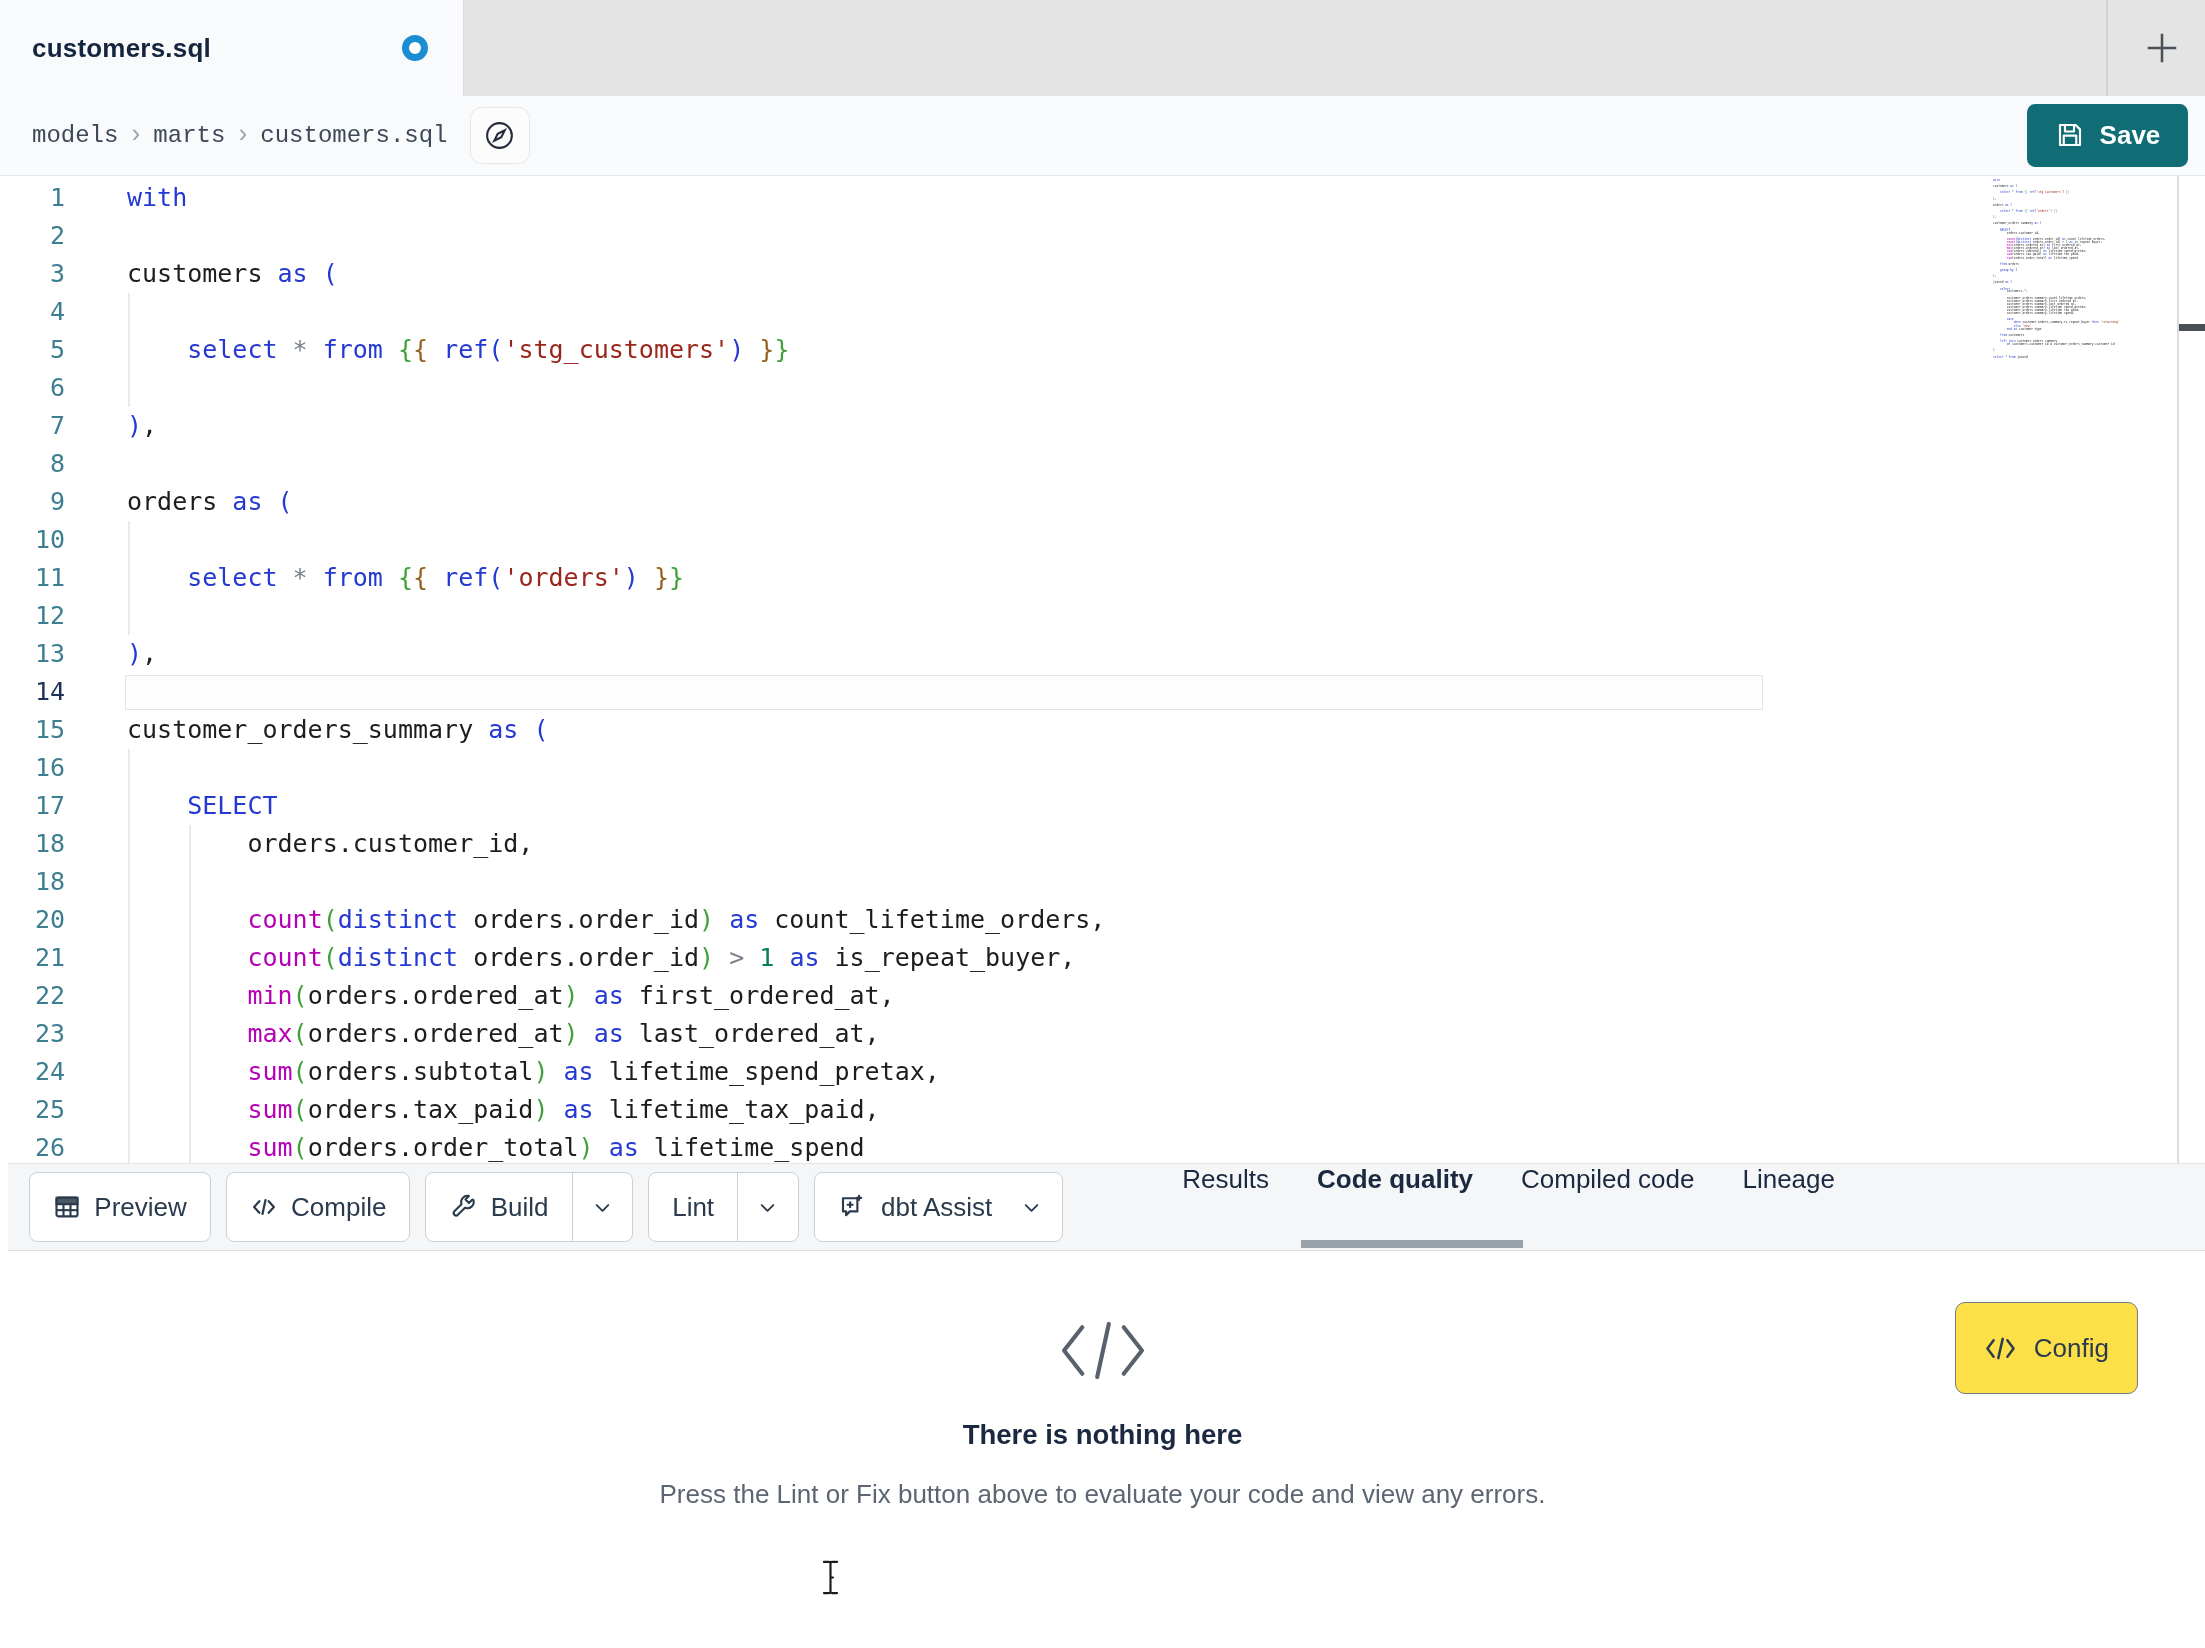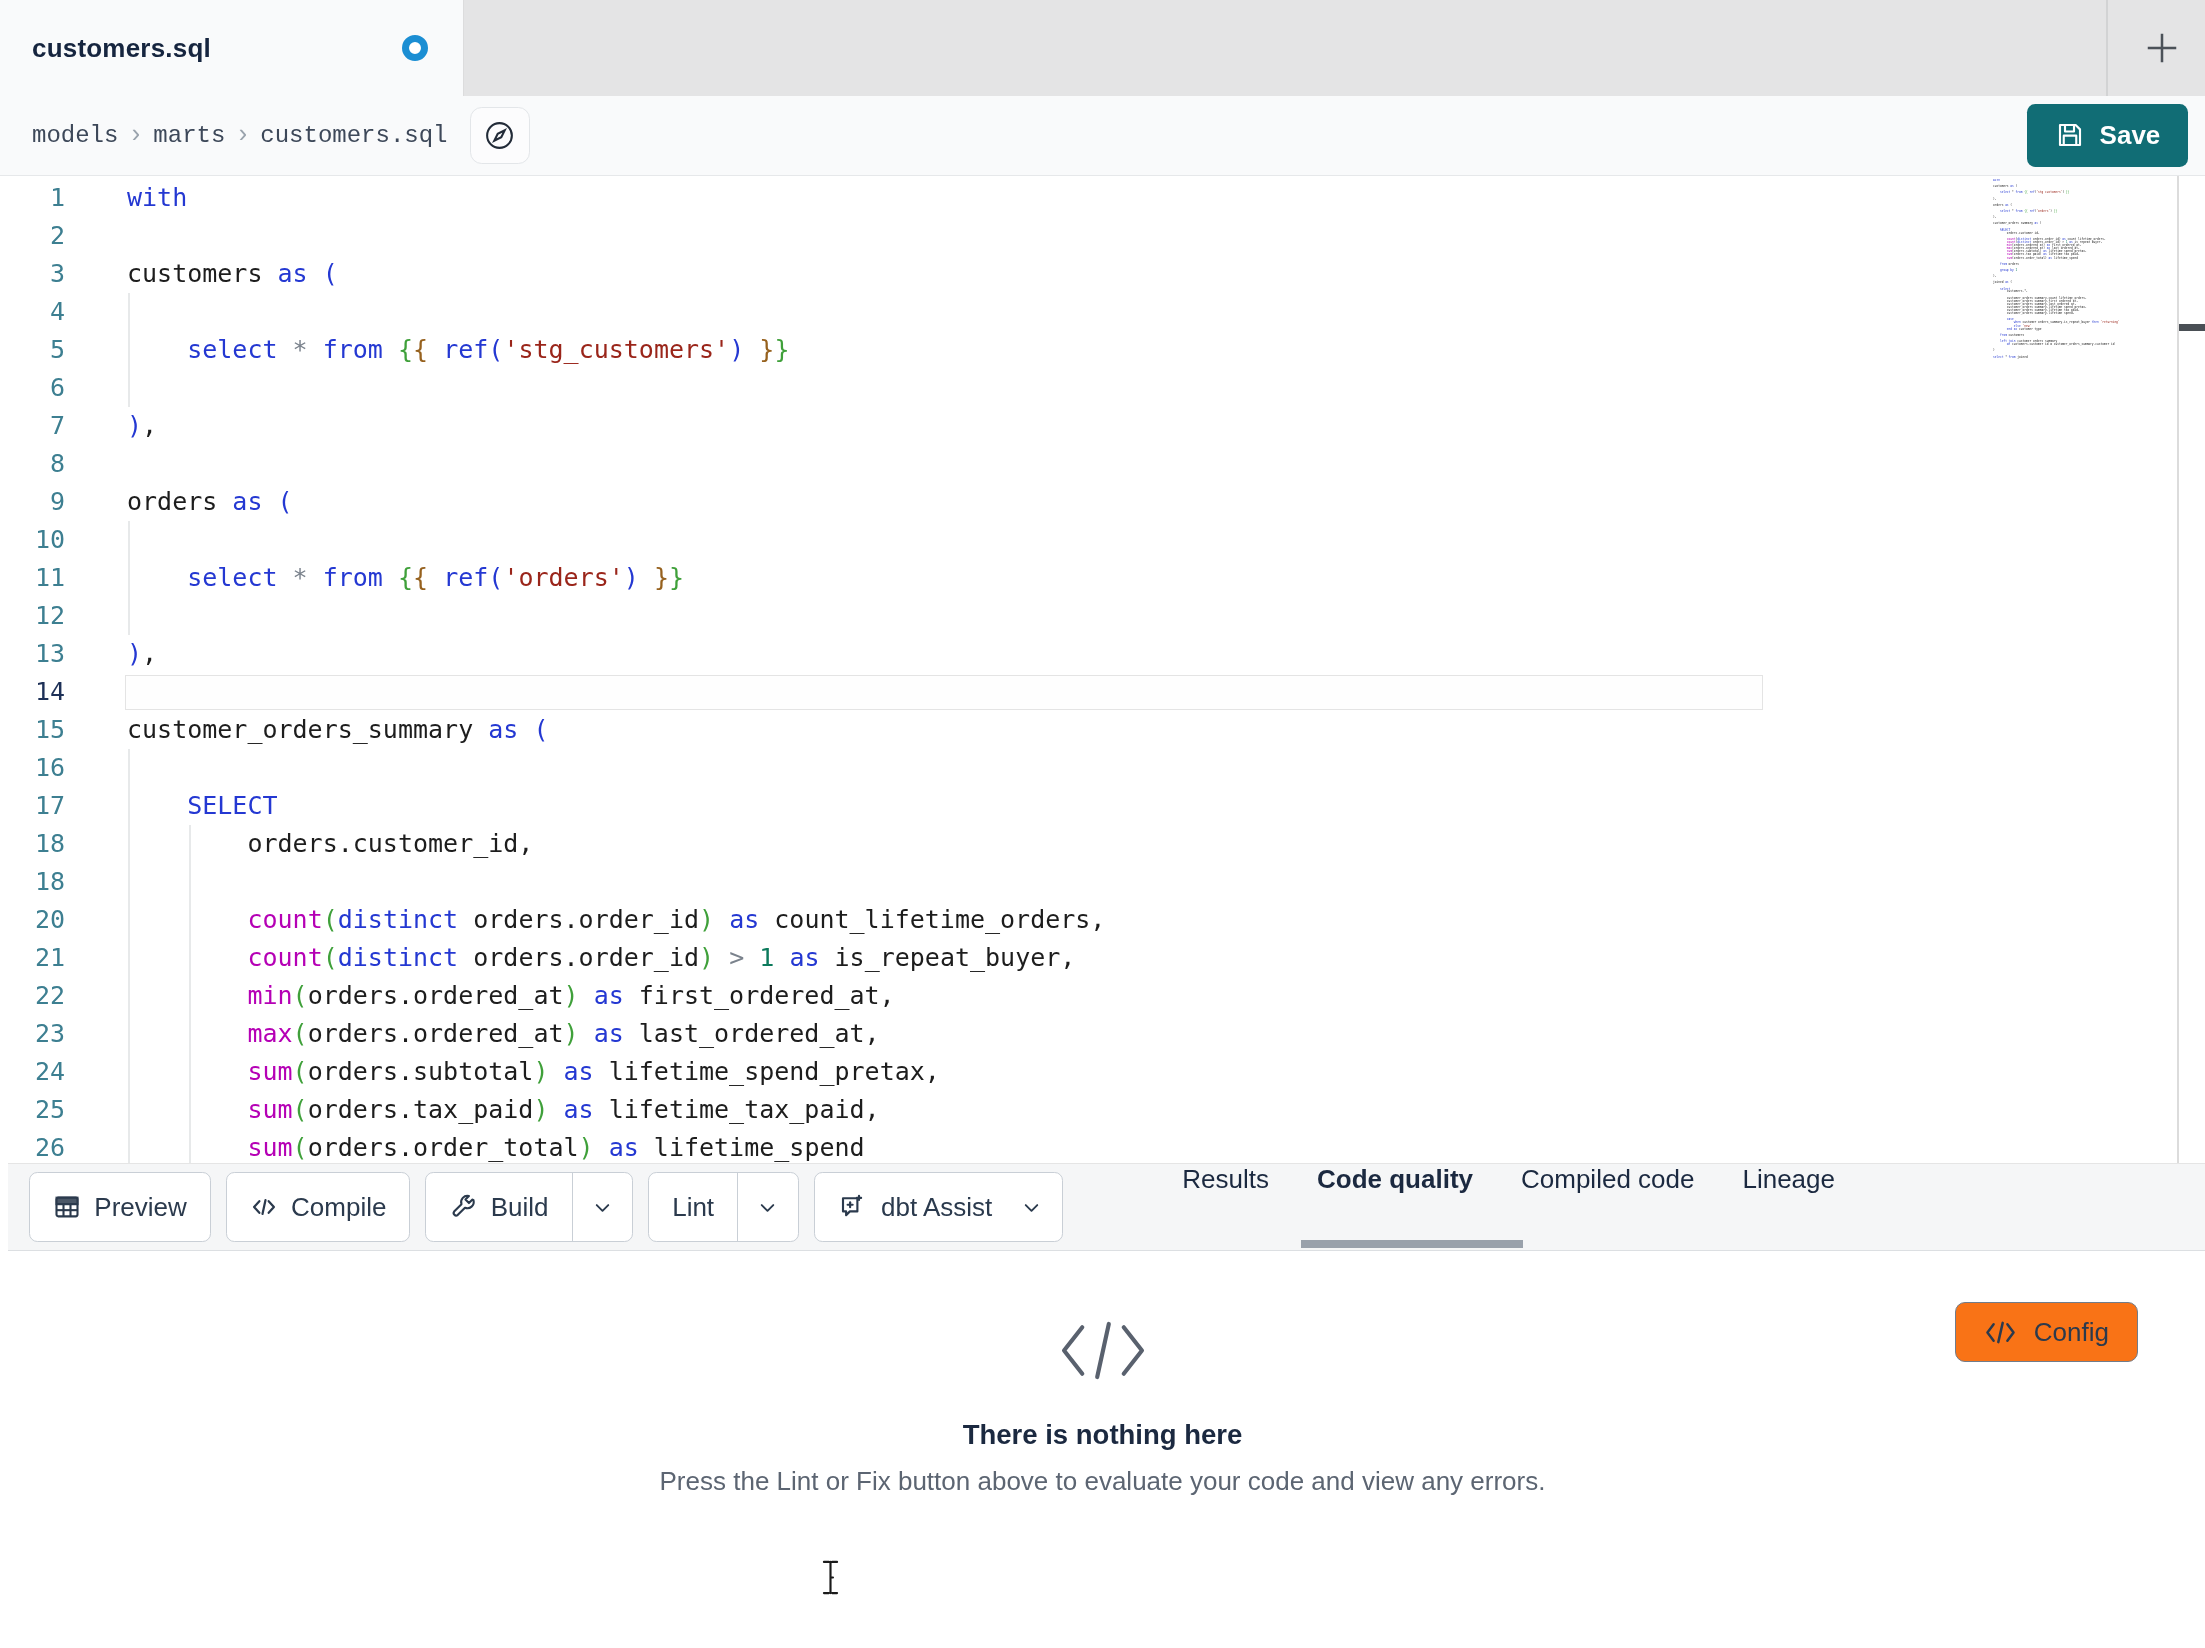--- a/index.html
+++ b/index.html
@@ -63,22 +63,22 @@
   .tabs { position:absolute; left:1166px; top:0; height:100%; display:flex; gap:48px; padding-left:8.3px; }
   .ptab { font-size:26px; color:#1b2940; cursor:pointer; }
   .ptab.active { font-weight:700; }
   .tab-underline { position:absolute; left:1293px; top:76px; width:222px; height:7.5px; background:#99a1ab; }
 
   
   .panel { position:absolute; left:0; top:1252px; width:2205px; height:332px; background:#fff; }
   .empty { position:absolute; left:0; top:0; width:100%; display:flex; flex-direction:column; align-items:center; }
   .empty .icon { margin-top:67px; color:#59616e; }
   .empty .title { margin-top:37px; font-size:27.5px; font-weight:700; color:#1b2940; }
-  .empty .subtitle { margin-top:15px; font-size:26px; color:#5c6572; }
-  .config-btn { position:absolute; right:67px; top:50px; height:60px; padding:0 28px; background:#f97316;
+  .empty .subtitle { margin-top:28px; font-size:26px; color:#5c6572; }
+  .config-btn { position:absolute; right:67px; top:50px; height:92px; padding:0 28px; background:#fde047;
                 border:1.7px solid #717c8a; border-radius:10px; display:flex; align-items:center; gap:16.7px;
                 font-size:26px; color:#2b3a4d; cursor:pointer; }
 
   
   .statusbar { position:absolute; left:0; top:1584px; width:2205px; height:64px; background:#fff;
                border-top:1.7px solid #d9dcdf; display:flex; align-items:center; justify-content:flex-end;
                padding-right:27px; gap:22px; }
   .toggle { width:53px; height:32px; border-radius:16px; background:#5d6878; position:relative; cursor:pointer; }
   .toggle .knob { position:absolute; left:2.5px; top:2.5px; width:27px; height:27px; border-radius:50%; background:#fff; }
   .defer-label { font-size:26px; color:#47536a; }

